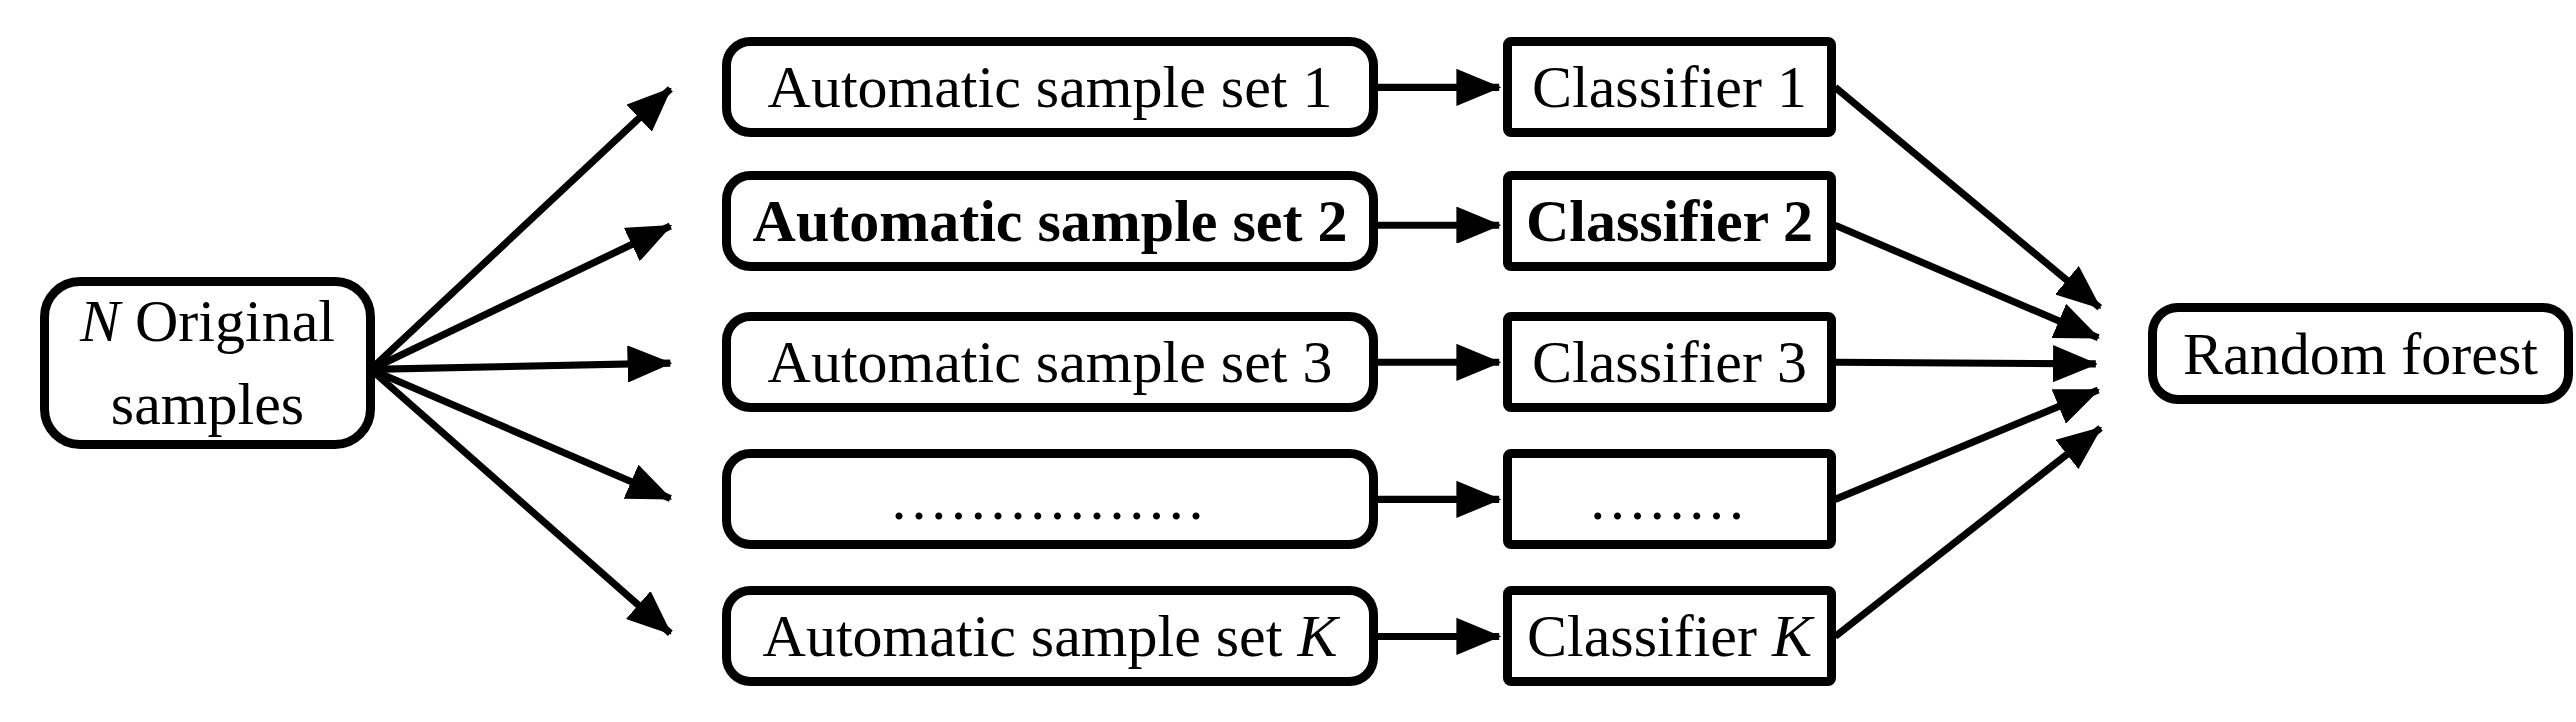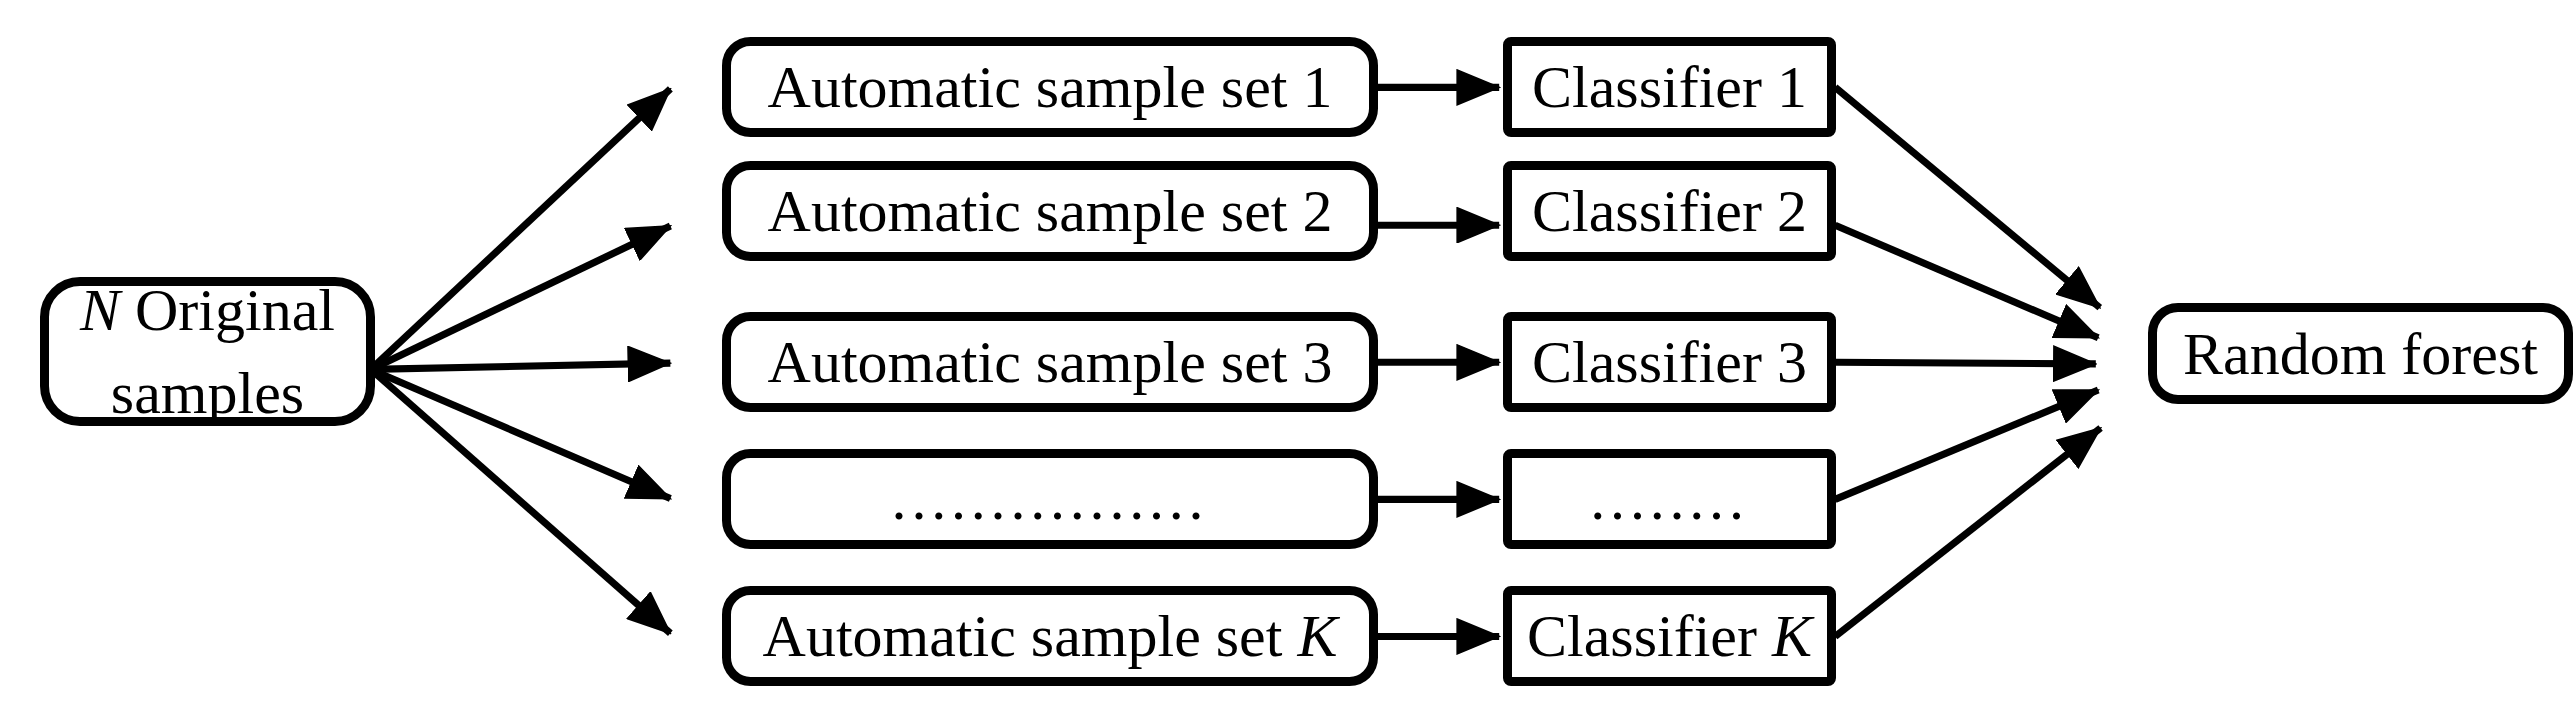--- a/index.html
+++ b/index.html
@@ -28,42 +28,42 @@
     border: 9.5px solid #000000;
     display: flex;
     align-items: center;
     justify-content: center;
     text-align: center;
     font-size: 60px;
     line-height: 1.1;
     white-space: nowrap;
   }
   .src-box {
-    left: 40px; top: 277px; width: 335px; height: 149px;
+    left: 40px; top: 277px; width: 335px; height: 172px;
     border-radius: 40px;
     line-height: 1.38;
     flex-direction: column;
     justify-content: center;
   }
   .sample-box {
     left: 674px; width: 656px; height: 100px;
     border-radius: 28.5px;
     margin-left: 48px;
   }
   .cls-box {
     left: 1503px; width: 333px; height: 100px;
     border-radius: 8px;
   }
   .out-box {
     left: 2116px; top: 303px; width: 425px; height: 101px;
     border-radius: 30px;
     margin-left: 32px;
   }
   .row1 { top: 37px; }
-  .row2 { top: 161px; }
+  .row2 { top: 171px; font-weight: bold; }
   .row3 { top: 312px; }
   .row4 { top: 449px; }
   .row5 { top: 586px; }
   .it { font-style: italic; }
   .dots { letter-spacing: 4.8px; }
 </style>
 </head>
 <body>
 
 <div id="canvas">

